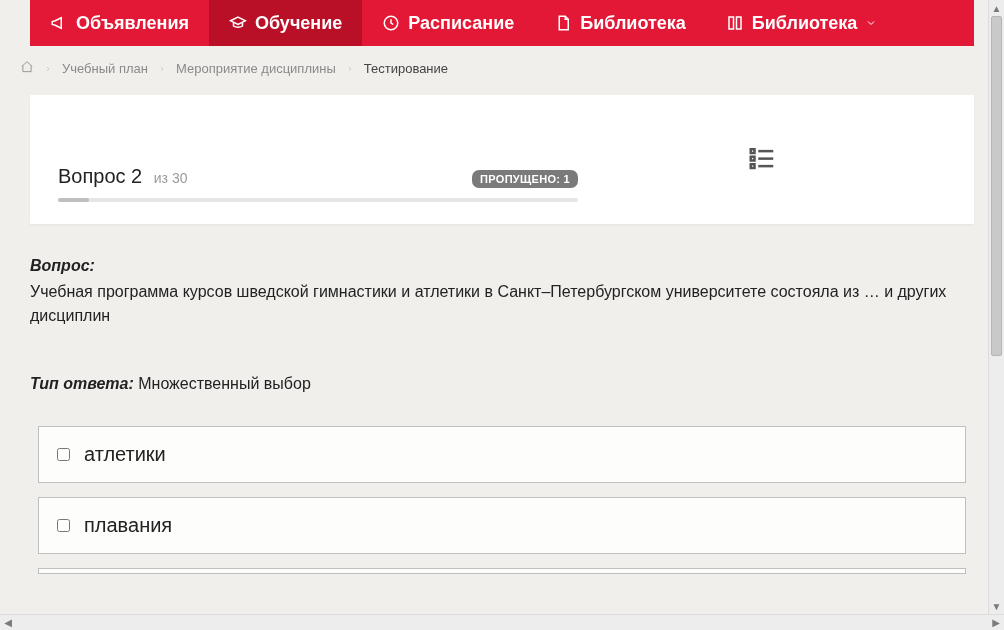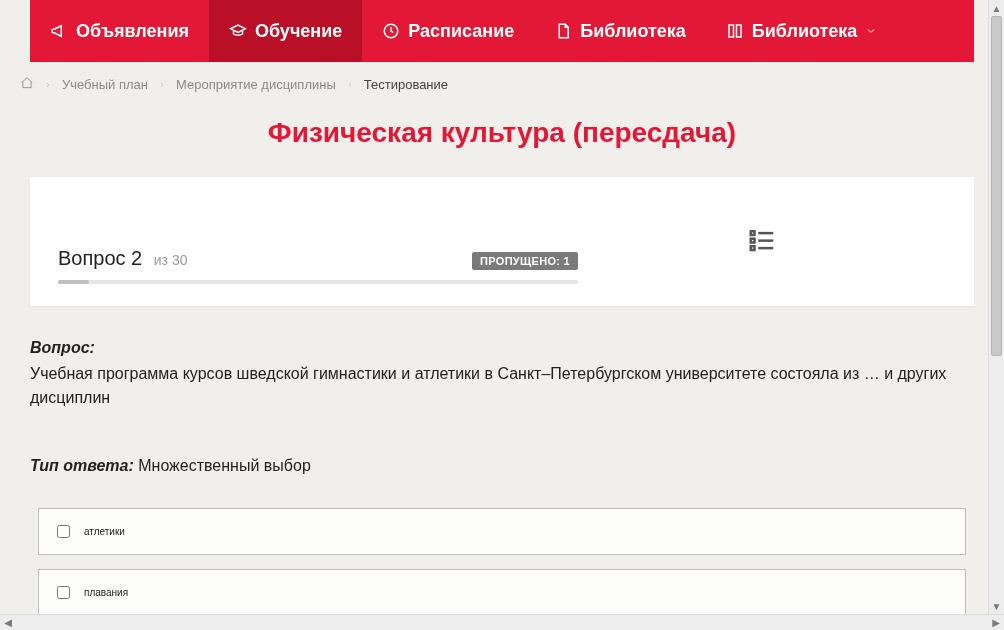--- a/index.html
+++ b/index.html
@@ -1,20 +1,20 @@
 <!DOCTYPE html>
 <html><head>
 <meta charset="utf-8">
 <style>
   * { box-sizing: border-box; margin: 0; padding: 0; }
   html, body { width: 1004px; height: 630px; overflow: hidden; font-family: Arial, Helvetica, sans-serif; background: #f5f4f1; }
   .viewport { width: 1004px; height: 630px; position: relative; background: #f0efec; }
   .scroll-area { width: 1004px; height: 614px; overflow: hidden; }
   
-  .topnav { display: flex; background: #e31836; height: 62px; margin: 0 30px; align-items: stretch; }
+  .topnav { display: flex; background: #e31836; height: 46px; margin: 0 30px; align-items: stretch; }
   .nav-item { display: flex; align-items: center; padding: 0 20px; color: #fff; font-weight: 700; font-size: 18px; cursor: pointer; gap: 8px; white-space: nowrap; }
   .nav-item.active { background: #b91028; }
   .nav-icon { display: inline-flex; width: 18px; height: 18px; align-items: center; justify-content: center; }
   .nav-icon svg { width: 18px; height: 18px; fill: none; stroke: #fff; stroke-width: 2; }
   .nav-chevron svg { width: 12px; height: 12px; stroke: #fff; stroke-width: 2; fill: none; }
 
   
   .breadcrumb { display: flex; align-items: center; gap: 10px; padding: 14px 30px 18px 20px; color: #8a8a8a; font-size: 13px; }
   .breadcrumb a { color: #8a8a8a; text-decoration: none; cursor: pointer; }
   .breadcrumb .current { color: #444; }
@@ -23,41 +23,41 @@
 
   
   .page-title { text-align: center; color: #e31836; font-weight: 800; font-size: 28px; padding: 6px 30px 28px 30px; }
 
   
   .infobar { background: #fff; margin: 0 30px 30px 30px; padding: 22px 28px; display: flex; align-items: center; box-shadow: 0 1px 2px rgba(0,0,0,.05); }
   .ib-left { flex: 0 0 auto; width: 520px; }
   .ib-qrow { display: flex; align-items: baseline; justify-content: space-between; margin-top: 48px; }
   .ib-qtext { font-size: 20px; color: #222; }
   .ib-qtotal { color: #9a9a9a; font-size: 14px; margin-left: 6px; }
-  .ib-badge { background: #7a7a7a; color: #fff; font-size: 11px; font-weight: 700; padding: 3px 8px; border-radius: 2px; letter-spacing: .3px; }
+  .ib-badge { background: #7a7a7a; color: #fff; font-size: 11px; font-weight: 700; padding: 3px 8px; border-radius: 7px; letter-spacing: .3px; }
   .ib-progress { margin-top: 10px; height: 4px; background: #e6e6e6; border-radius: 2px; position: relative; }
   .ib-progress .fill { position: absolute; left: 0; top: 0; height: 100%; width: 6%; background: #bfbfbf; border-radius: 2px; }
   .ib-mid { flex: 1 1 auto; display: flex; align-items: center; justify-content: center; }
   .ib-listicon svg { width: 30px; height: 30px; stroke: #555; fill: none; stroke-width: 2; }
   .ib-right { flex: 0 0 auto; display: flex; align-items: baseline; font-variant-numeric: tabular-nums; }
   .timer-main { font-size: 34px; color: #222; font-weight: 400; letter-spacing: 1px; }
   .timer-sec { font-size: 24px; color: #bdbdbd; margin-left: 2px; }
 
   
   .qbody { padding: 0 30px 30px 30px; color: #222; font-size: 16px; line-height: 1.5; }
   .qlabel { font-weight: 700; font-style: italic; }
   .qtext { margin-top: 2px; }
   .atype-row { margin-top: 44px; }
   .atype-label { font-weight: 700; font-style: italic; }
 
   
   .answers { padding: 0 38px; }
   .answer { border: 1px solid #bfbfbf; background: #fdfdfc; padding: 16px 18px; margin-bottom: 14px; display: flex; align-items: center; gap: 14px; cursor: pointer; }
   .answer input[type=checkbox] { width: 13px; height: 13px; cursor: pointer; }
-  .answer-label { font-size: 10px; color: #222; }
+  .answer-label { font-size: 20px; color: #222; }
 
   
   .hscroll { position: absolute; left: 0; right: 0; bottom: 0; height: 16px; background: #ededed; border-top: 1px solid #dcdcdc; display: flex; align-items: center; }
   .hscroll .arrow { width: 16px; height: 16px; display: flex; align-items: center; justify-content: center; color: #7a7a7a; font-size: 10px; cursor: pointer; }
   .hscroll .track { flex: 1; height: 100%; position: relative; }
   .vscroll { position: absolute; top: 0; right: 0; bottom: 16px; width: 16px; background: #ededed; border-left: 1px solid #dcdcdc; display: flex; flex-direction: column; align-items: center; }
   .vscroll .arrow { width: 16px; height: 16px; display: flex; align-items: center; justify-content: center; color: #7a7a7a; font-size: 10px; cursor: pointer; }
   .vscroll .track { flex: 1; width: 100%; position: relative; }
   .vscroll .thumb { position: absolute; left: 2px; right: 2px; top: 0; height: 340px; background: #c9c9c9; border: 1px solid #b5b5b5; border-radius: 2px; }
 </style>
@@ -132,21 +132,20 @@
       <span class="bc-sep"><svg viewBox="0 0 24 24">
             <path d="M9 6l6 6-6 6"></path>
           </svg></span>
       <a>Мероприятие дисциплины</a>
       <span class="bc-sep"><svg viewBox="0 0 24 24">
             <path d="M9 6l6 6-6 6"></path>
           </svg></span>
       <span class="current">Тестирование</span>
     </div>
 
-    <div class="page-title">Физическая культура (пересдача)</div>
 
     <div class="infobar">
       <div class="ib-left">
         <div class="ib-qrow">
           <div>
             <span class="ib-qtext">
               <span>Вопрос</span>
               <span>2</span>
             </span>
             <span class="ib-qtotal">

